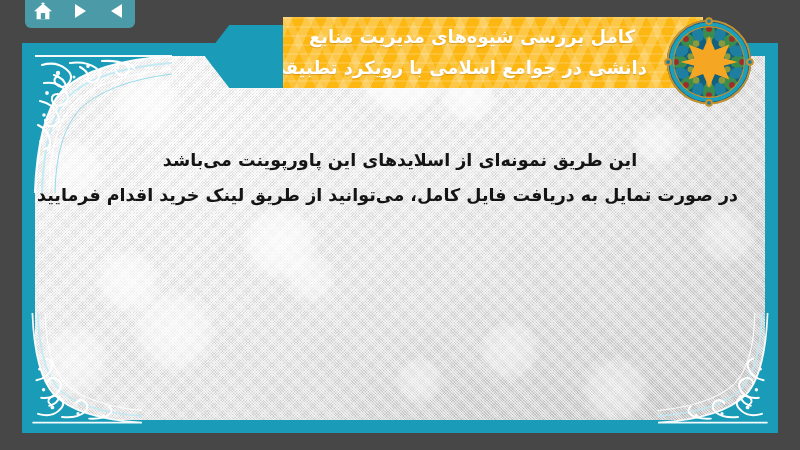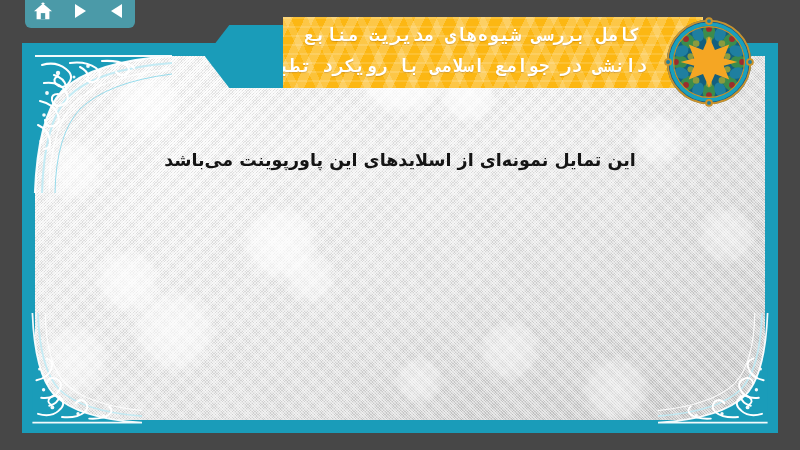--- a/index.html
+++ b/index.html
@@ -125,21 +125,20 @@
     letter-spacing: 0;
   }
 
   
   #headerwrap {
     position: absolute;
     left: 0; top: 0;
     width: 800px; height: 130px;
     z-index: 30;
     pointer-events: none;
-    font-family: Liberation Mono, monospace;
   }
   #headerwrap > * { pointer-events: auto; }
 
   
   #tealtab {
     position: absolute;
     left: 205px;
     top: 25px;
     width: 90px;
     height: 63px;
@@ -327,21 +326,22 @@
           <circle cx="38" cy="32" r="2.4"></circle>
           <circle cx="27" cy="54" r="2.1"></circle>
           <circle cx="70" cy="24" r="2.1"></circle>
           <circle cx="102" cy="22" r="1.8"></circle>
           <circle cx="22" cy="80" r="1.9"></circle>
         </g>
       </svg>
     </div>
 
     <div id="textblock">
-      <div class="tline">این تمایل نمونه‌ای از اسلایدهای این پاورپوینت می‌باشد</div>
+      <div class="tline">این طریق نمونه‌ای از اسلایدهای این پاورپوینت می‌باشد</div>
+      <div class="tline">در صورت تمایل به دریافت فایل کامل، می‌توانید از طریق لینک خرید اقدام فرمایید</div>
     </div>
 
   </div>
 
   <div id="headerwrap">
 
     <div id="tealtab"></div>
 
     <div id="titlebar">
       <div id="titletext">

